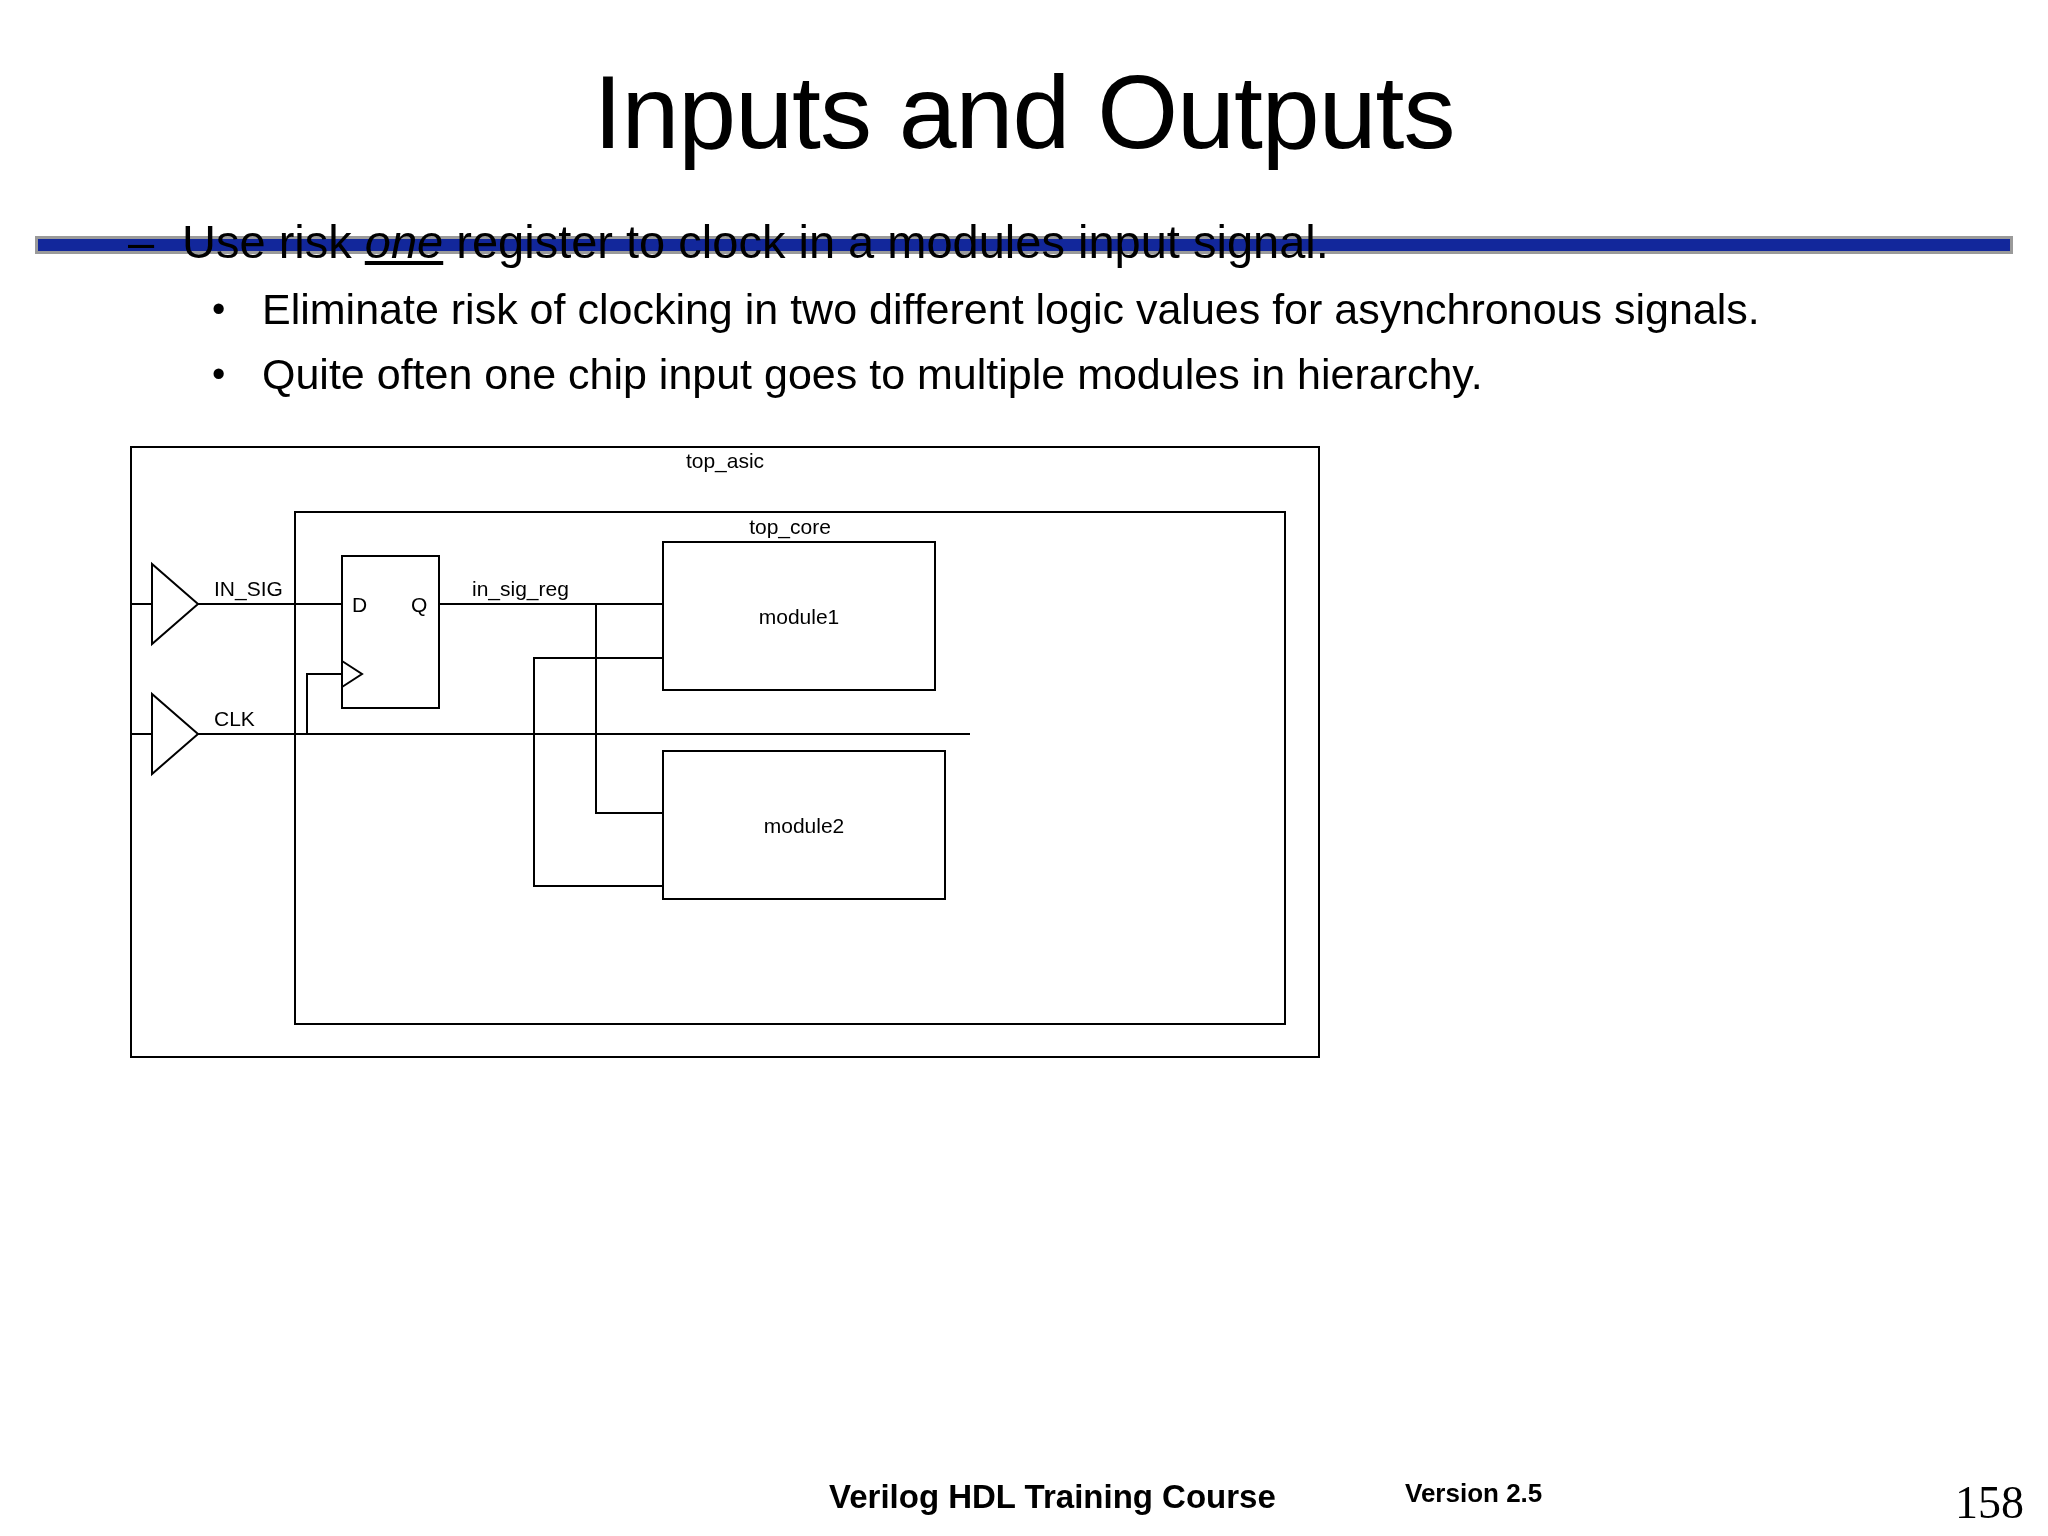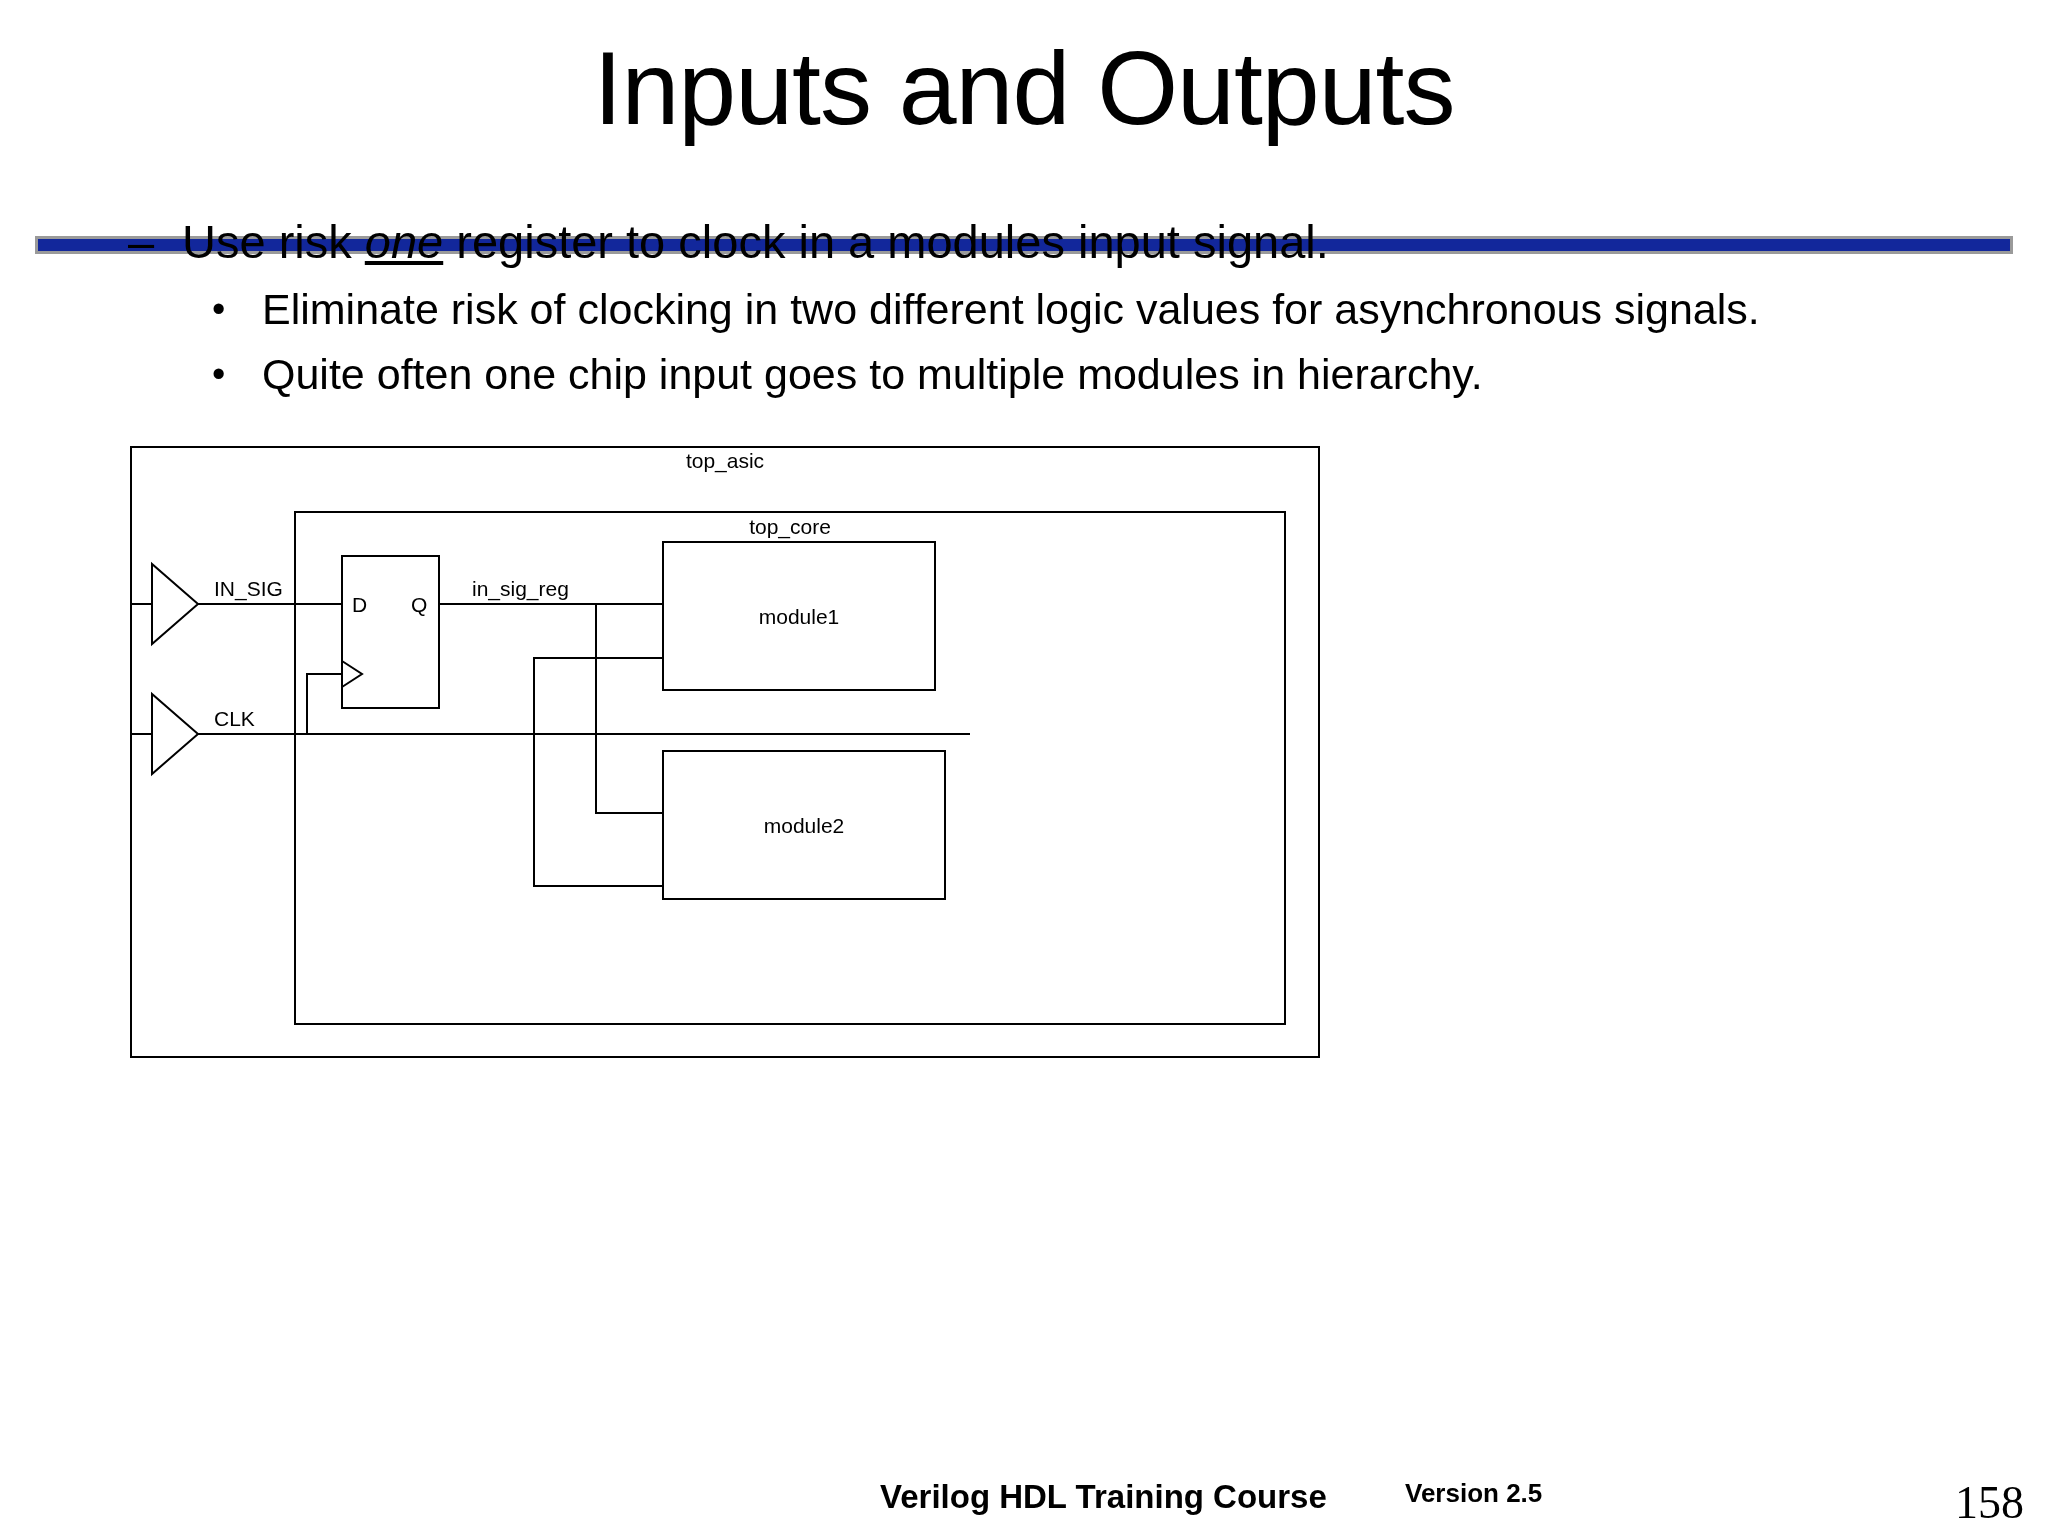--- a/index.html
+++ b/index.html
@@ -13,21 +13,21 @@
     position: relative;
     font-family: "Liberation Sans", sans-serif;
     color: #000000;
     overflow: hidden;
   }
 
   
   #slide-title {
     position: absolute;
     left: 0;
-    top: 28px;
+    top: 52px;
     width: 2048px;
     text-align: center;
     font-size: 104px;
     line-height: 120px;
     font-weight: 400;
     letter-spacing: -1px;
     font-family: "Liberation Sans", sans-serif;
     white-space: nowrap;
   }
 
@@ -97,21 +97,21 @@
   .dlabel {
     font-family: "Liberation Sans", sans-serif;
     font-size: 21px;
     fill: #000000;
   }
   .dlabel-mid { text-anchor: middle; }
 
   
   #footer-course {
     position: absolute;
-    left: 880px;
+    left: 829px;
     top: 1478px;
     font-size: 33px;
     font-weight: bold;
     white-space: nowrap;
   }
   #footer-version {
     position: absolute;
     left: 1405px;
     top: 1478px;
     font-size: 26px;

